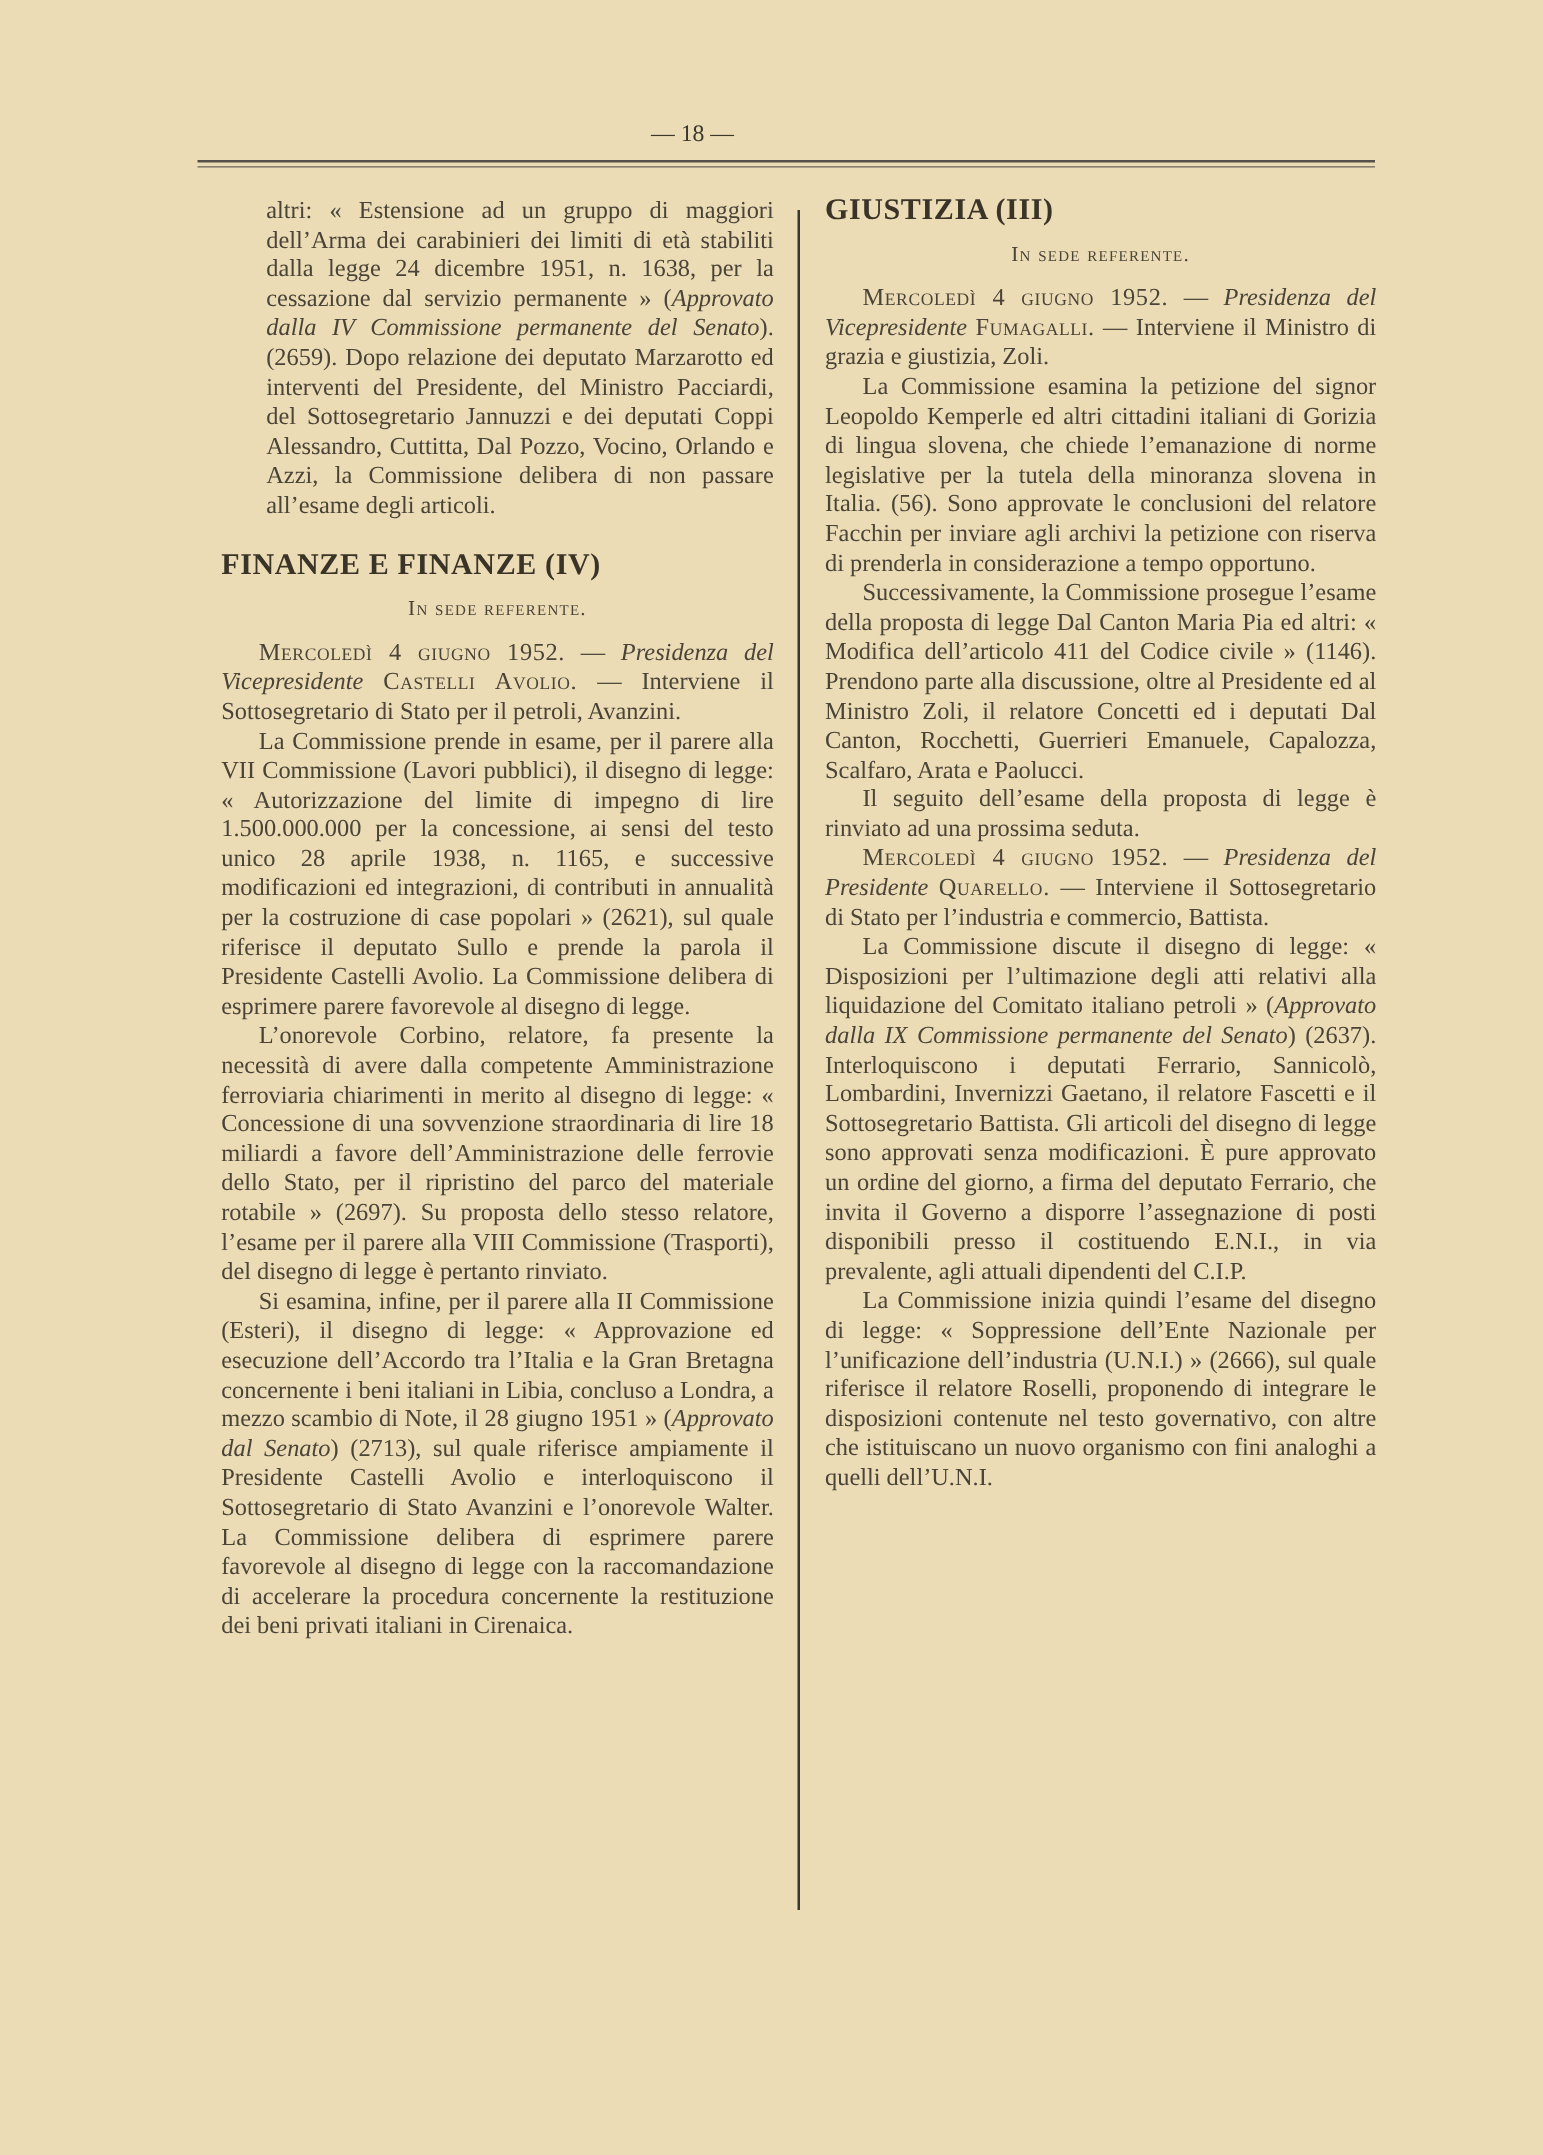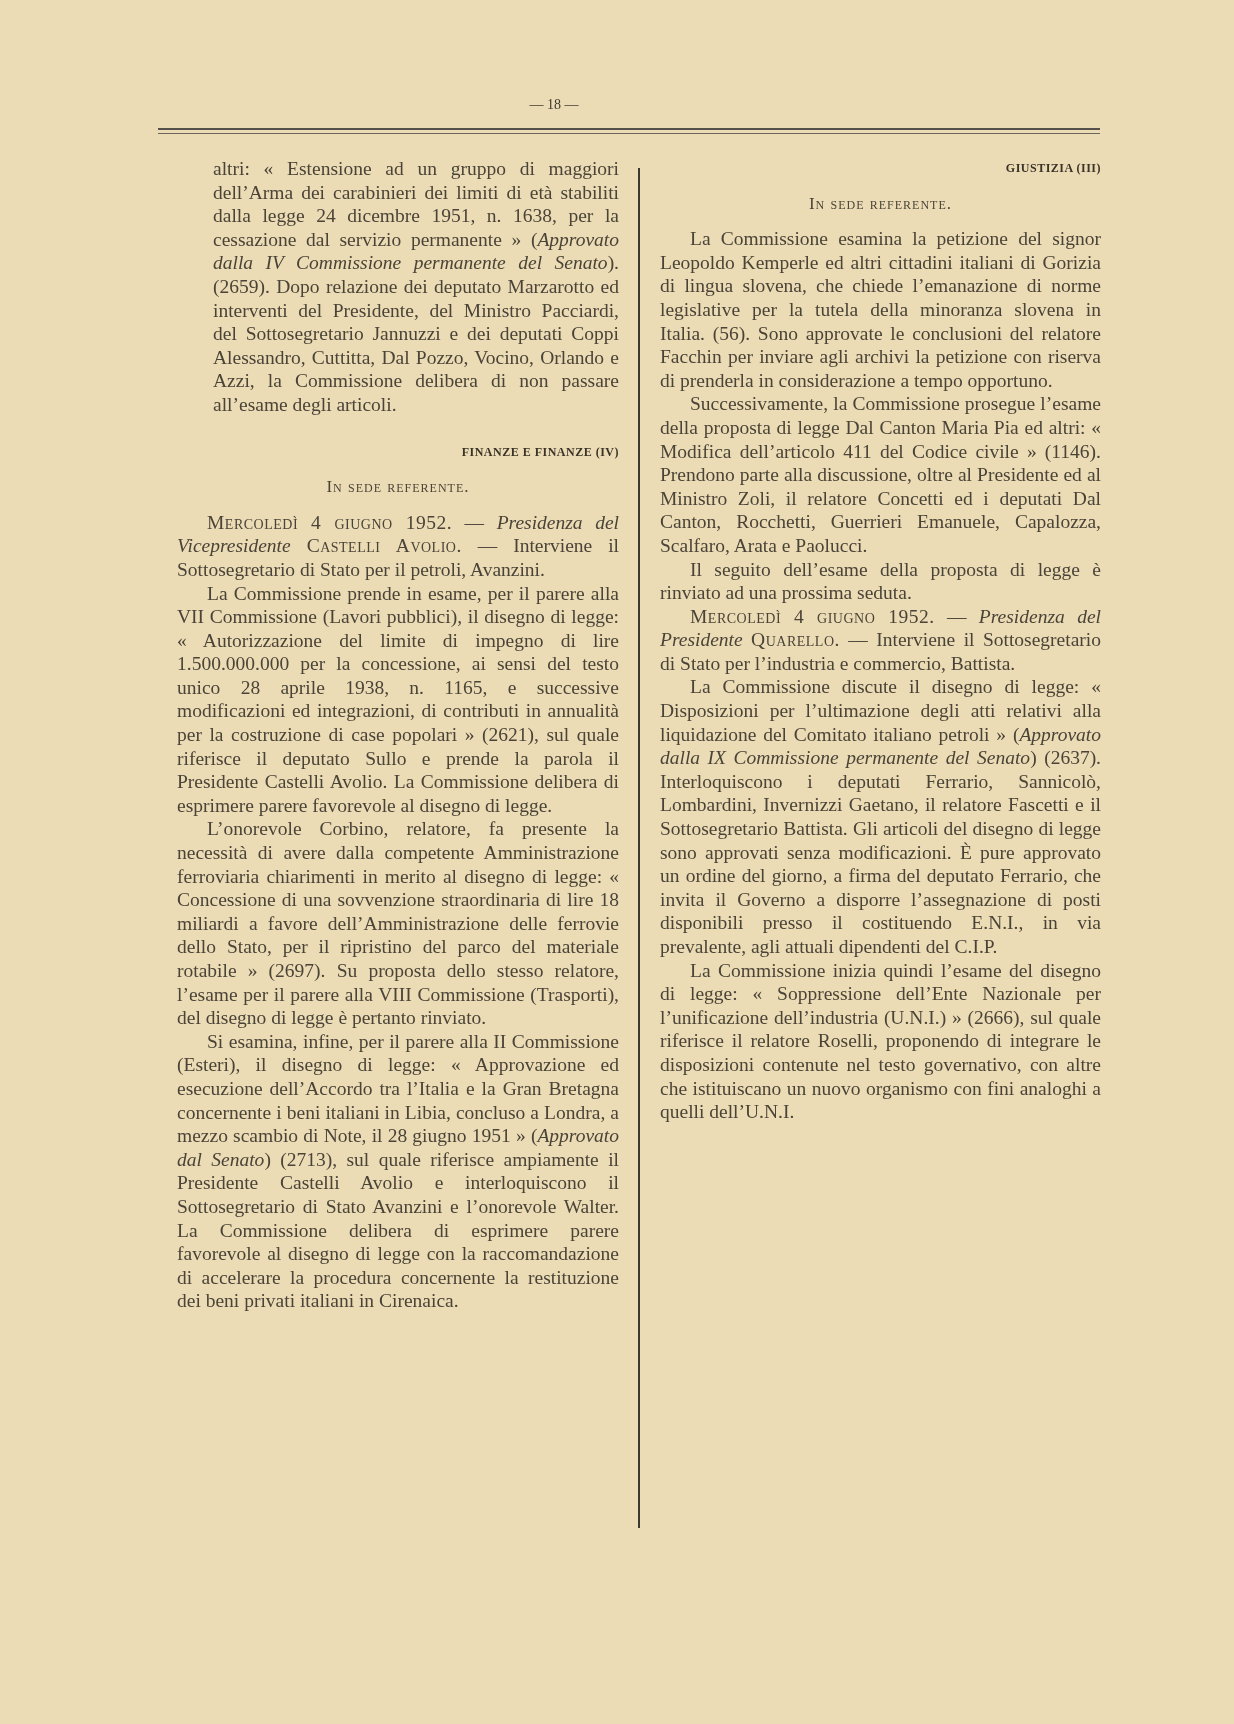--- a/index.html
+++ b/index.html
@@ -6,21 +6,21 @@
   body {
     width: 1234px; height: 1724px;
     background: #ecdcb5;
     position: relative;
     overflow: hidden;
     font-family: "DejaVu Serif", "Liberation Serif", serif;
     color: #4a4438;
   }
   .page-number {
     position: absolute; top: 97px; left: 0; width: 1108px;
-    text-align: center; font-size: 14px; color: #3d382e;
+    text-align: center; font-size: 19px; color: #3d382e;
     font-family: "Liberation Serif", serif;
   }
   .rule-top {
     position: absolute; left: 158px; width: 942px; top: 128px;
     height: 2px; background: #55514a;
   }
   .rule-bottom {
     position: absolute; left: 158px; width: 942px; top: 133px;
     height: 1px; background: #6a665e;
   }
@@ -33,21 +33,21 @@
   }
   .col-left { left: 177px; width: 442px; }
   .col-right { left: 660px; width: 441px; }
   .divider {
     position: absolute; left: 638px; top: 168px; width: 2px; height: 1360px;
     background: #3c3830;
   }
   p { margin: 0; text-indent: 30px; }
   p.noindent { text-indent: 0; margin-left: 36px; }
   .section-title {
-    text-align: right; font-weight: bold; font-size: 12px;
+    text-align: left; font-weight: bold; font-size: 24px;
     letter-spacing: 0.5px; margin: 24px 0 10px 0; color: #3a3428;
     text-indent: 0;
   }
   .section-title.first { margin-top: 0; }
   .section-sub {
     text-align: center; font-variant: small-caps; font-size: 17px;
     letter-spacing: 1px; margin: 11px 0 12px 0; text-indent: 0;
   }
   .sc { font-variant: small-caps; letter-spacing: 0.5px; }
   .it { font-style: italic; }
@@ -70,20 +70,21 @@
   <p><span class="sc">Mercoledì 4 giugno 1952.</span><span> — </span><span class="it">Presidenza del Vicepresidente</span> <span class="sc">Castelli Avolio.</span><span> — Interviene il Sottosegretario di Stato per il petroli, Avanzini.</span></p>
   <p>La Commissione prende in esame, per il parere alla VII Commissione (Lavori pubblici), il disegno di legge: « Autorizzazione del limite di impegno di lire 1.500.000.000 per la concessione, ai sensi del testo unico 28 aprile 1938, n. 1165, e successive modificazioni ed integrazioni, di contributi in annualità per la costruzione di case popolari » (2621), sul quale riferisce il deputato Sullo e prende la parola il Presidente Castelli Avolio. La Commissione delibera di esprimere parere favorevole al disegno di legge.</p>
   <p>L’onorevole Corbino, relatore, fa presente la necessità di avere dalla competente Amministrazione ferroviaria chiarimenti in merito al disegno di legge: « Concessione di una sovvenzione straordinaria di lire 18 miliardi a favore dell’Amministrazione delle ferrovie dello Stato, per il ripristino del parco del materiale rotabile » (2697). Su proposta dello stesso relatore, l’esame per il parere alla VIII Commissione (Trasporti), del disegno di legge è pertanto rinviato.</p>
   <p><span>Si esamina, infine, per il parere alla II Commissione (Esteri), il disegno di legge: « Approvazione ed esecuzione dell’Accordo tra l’Italia e la Gran Bretagna concernente i beni italiani in Libia, concluso a Londra, a mezzo scambio di Note, il 28 giugno 1951 » (</span><span class="it">Approvato dal Senato</span><span>) (2713), sul quale riferisce ampiamente il Presidente Castelli Avolio e interloquiscono il Sottosegretario di Stato Avanzini e l’onorevole Walter. La Commissione delibera di esprimere parere favorevole al disegno di legge con la raccomandazione di accelerare la procedura concernente la restituzione dei beni privati italiani in Cirenaica.</span></p>
 </div>
 
 <div class="column col-right">
   <div class="section-title first">GIUSTIZIA (III)</div>
   <div class="section-sub">In sede referente.</div>
 
+  <p><span class="sc">Mercoledì 4 giugno 1952.</span><span> — </span><span class="it">Presidenza del Vicepresidente</span> <span class="sc">Fumagalli.</span><span> — Interviene il Ministro di grazia e giustizia, Zoli.</span></p>
   <p>La Commissione esamina la petizione del signor Leopoldo Kemperle ed altri cittadini italiani di Gorizia di lingua slovena, che chiede l’emanazione di norme legislative per la tutela della minoranza slovena in Italia. (56). Sono approvate le conclusioni del relatore Facchin per inviare agli archivi la petizione con riserva di prenderla in considerazione a tempo opportuno.</p>
   <p>Successivamente, la Commissione prosegue l’esame della proposta di legge Dal Canton Maria Pia ed altri: « Modifica dell’articolo 411 del Codice civile » (1146). Prendono parte alla discussione, oltre al Presidente ed al Ministro Zoli, il relatore Concetti ed i deputati Dal Canton, Rocchetti, Guerrieri Emanuele, Capalozza, Scalfaro, Arata e Paolucci.</p>
   <p>Il seguito dell’esame della proposta di legge è rinviato ad una prossima seduta.</p>
 
 
   <p><span class="sc">Mercoledì 4 giugno 1952.</span><span> — </span><span class="it">Presidenza del Presidente</span> <span class="sc">Quarello.</span><span> — Interviene il Sottosegretario di Stato per l’industria e commercio, Battista.</span></p>
   <p><span>La Commissione discute il disegno di legge: « Disposizioni per l’ultimazione degli atti relativi alla liquidazione del Comitato italiano petroli » (</span><span class="it">Approvato dalla IX Commissione permanente del Senato</span><span>) (2637). Interloquiscono i deputati Ferrario, Sannicolò, Lombardini, Invernizzi Gaetano, il relatore Fascetti e il Sottosegretario Battista. Gli articoli del disegno di legge sono approvati senza modificazioni. È pure approvato un ordine del giorno, a firma del deputato Ferrario, che invita il Governo a disporre l’assegnazione di posti disponibili presso il costituendo E.N.I., in via prevalente, agli attuali dipendenti del C.I.P.</span></p>
   <p>La Commissione inizia quindi l’esame del disegno di legge: « Soppressione dell’Ente Nazionale per l’unificazione dell’industria (U.N.I.) » (2666), sul quale riferisce il relatore Roselli, proponendo di integrare le disposizioni contenute nel testo governativo, con altre che istituiscano un nuovo organismo con fini analoghi a quelli dell’U.N.I.</p>
 </div>
 

